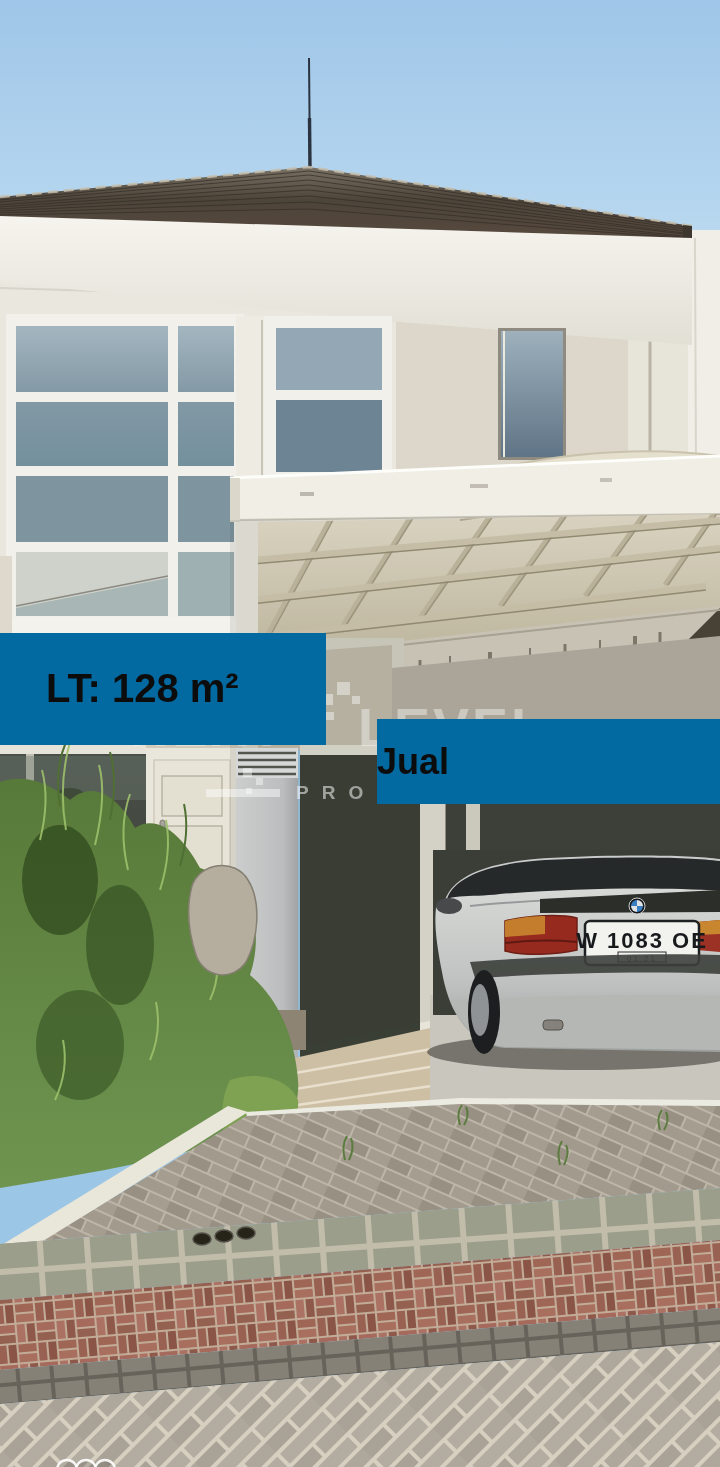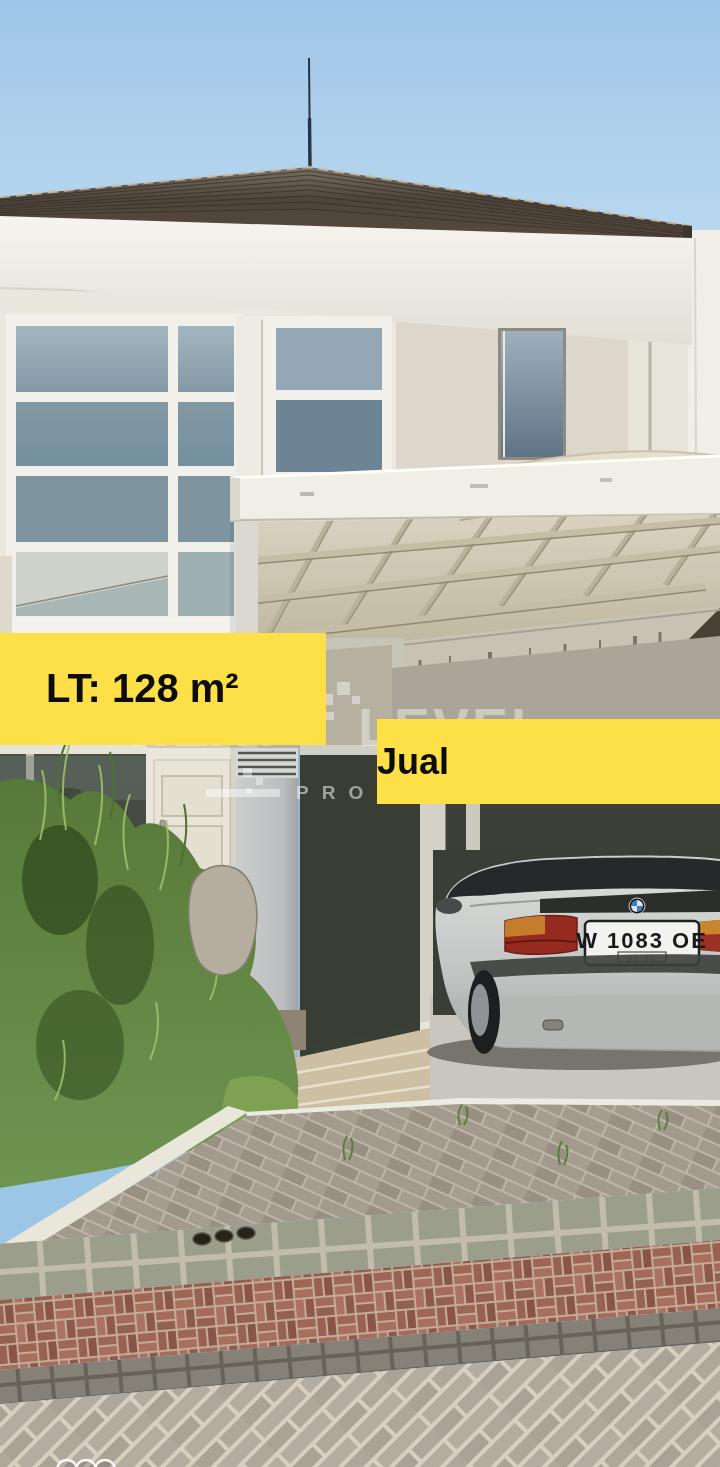--- a/index.html
+++ b/index.html
@@ -10,21 +10,21 @@
   .wm-word{position:absolute;font-weight:700;font-size:54px;
            color:rgba(255,255,255,.40);letter-spacing:3px;z-index:20;white-space:nowrap}
   #wm-next{left:130px;top:696px}
   #wm-level{left:358px;top:696px}
   .wm-sub{position:absolute;left:296px;top:782px;font-size:19px;font-weight:700;
           letter-spacing:13px;color:rgba(255,255,255,.52);z-index:20;white-space:nowrap}
   .wm-bar{position:absolute;left:206px;top:789px;width:74px;height:8px;
           background:rgba(255,255,255,.45);z-index:20}
   .wm-px{position:absolute;background:rgba(255,255,255,.42);z-index:20}
   
-  .overlay-box{position:absolute;background:#fde047;color:#0c0c0c;font-weight:700;z-index:30;
+  .overlay-box{position:absolute;background:#0369a1;color:#0c0c0c;font-weight:700;z-index:30;
                box-sizing:border-box}
   #area-box{left:0;top:633px;width:326px;height:112px;padding-left:46px;
             display:flex;flex-direction:column;justify-content:center;
             font-size:40px;line-height:1.18}
   #sale-box{left:377px;top:719px;width:343px;height:85px;display:flex;
             flex-direction:column;justify-content:center;text-align:left;
             font-size:36px;line-height:1.22}
 </style>
 </head>
 <body>

